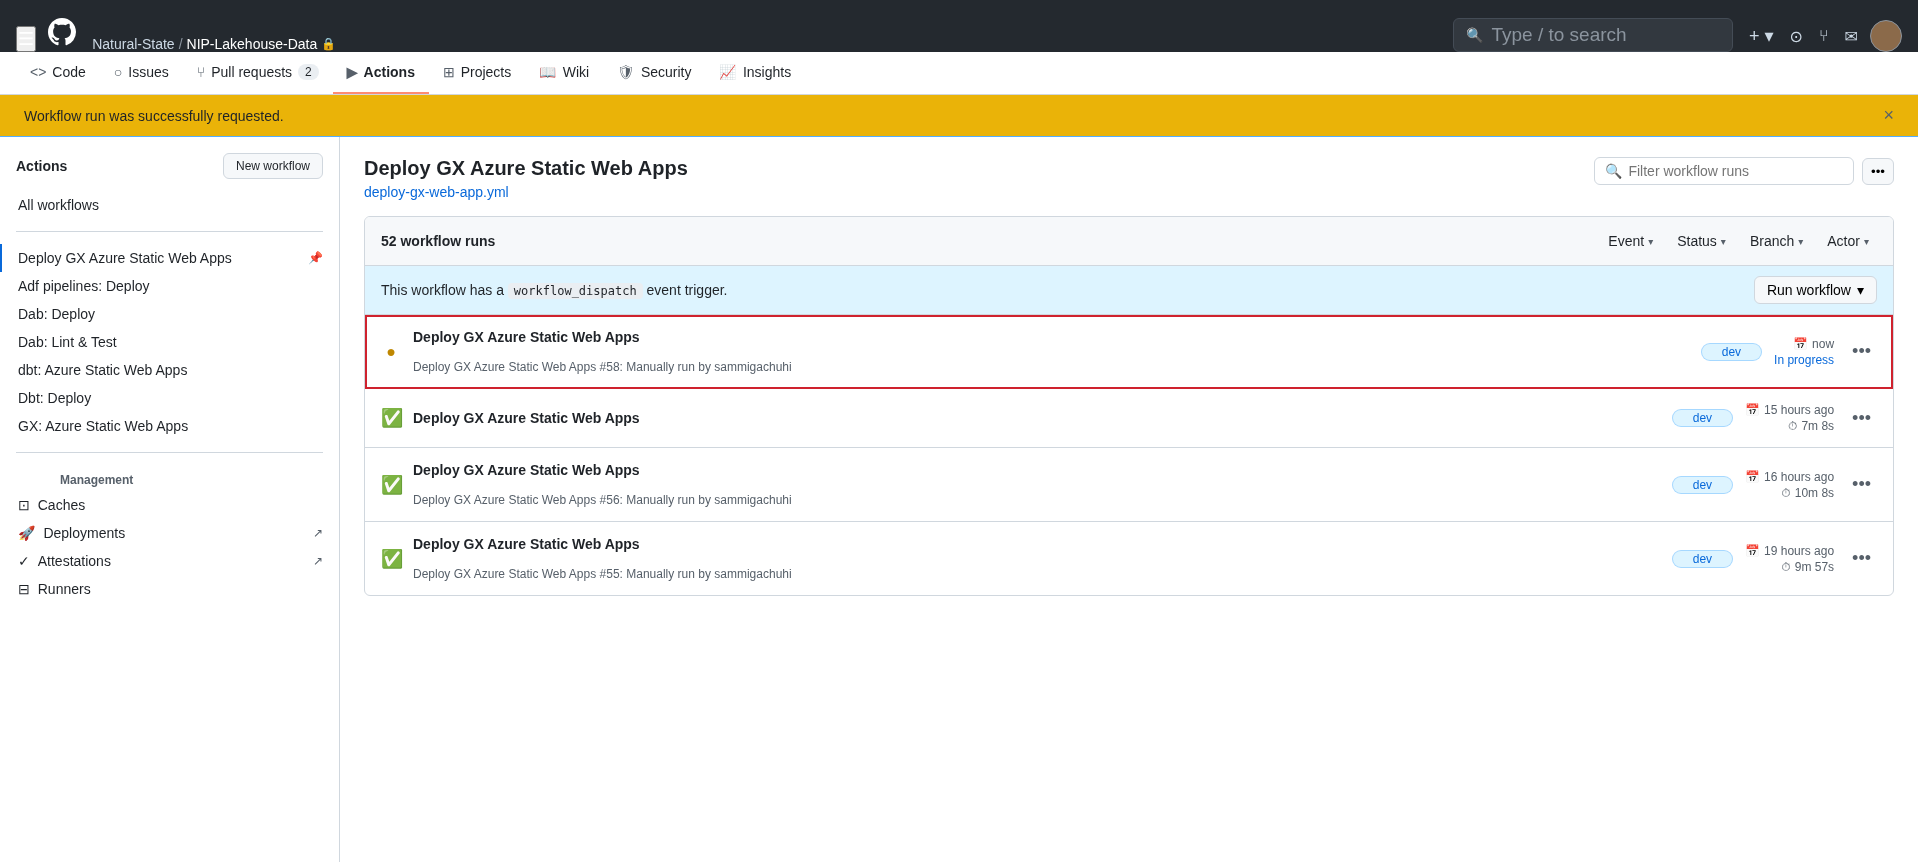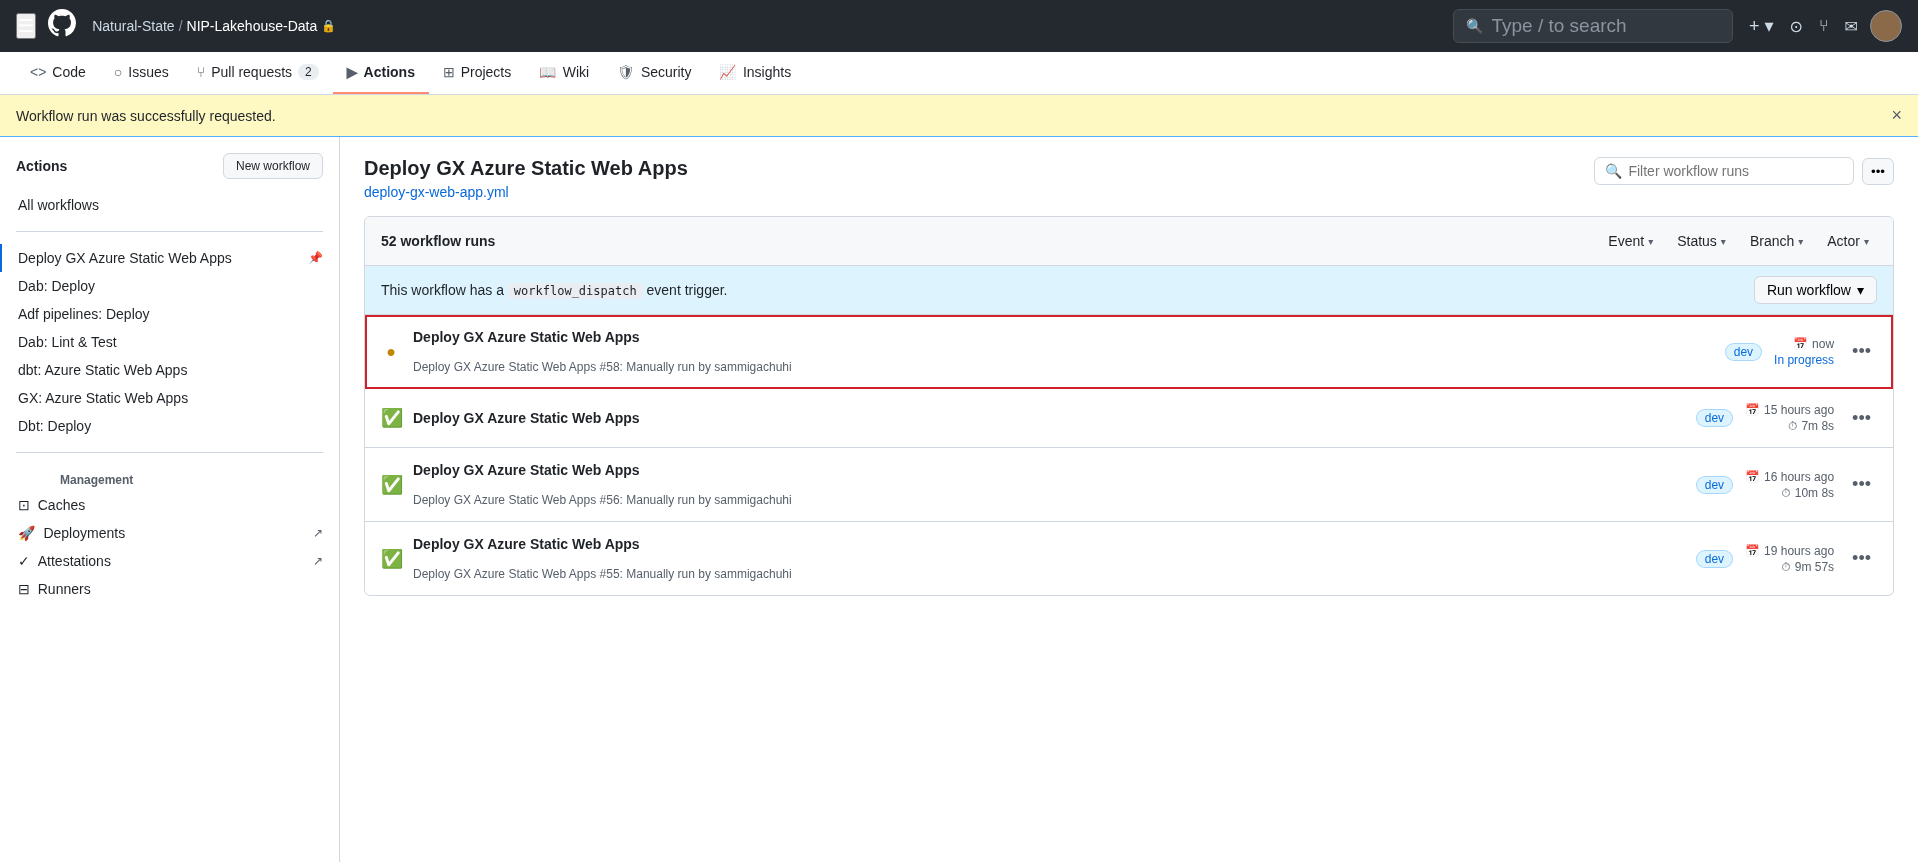--- a/index.html
+++ b/index.html
@@ -1,20 +1,20 @@
 <!DOCTYPE html>
 <html><head>
   <meta charset="utf-8">
   <style>
     * { box-sizing: border-box; margin: 0; padding: 0; }
     body { font-family: -apple-system, BlinkMacSystemFont, "Segoe UI", Helvetica, Arial, sans-serif; font-size: 14px; color: #1f2328; background: #fff; }
 
     
     .top-nav {
-      display: flex; align-items: center; background: #24292f; padding: 0 16px;
+      display: flex; align-items: flex-end; background: #24292f; padding: 0 16px;
       height: 52px; gap: 12px; position: sticky; top: 0; z-index: 100;
     }
     .top-nav .hamburger { color: #fff; font-size: 18px; cursor: pointer; }
     .top-nav .github-logo { color: #fff; font-size: 24px; margin-right: 4px; }
     .top-nav .repo-path { color: #cdd9e5; font-size: 14px; display: flex; align-items: center; gap: 4px; }
     .top-nav .repo-path .org { color: #cdd9e5; }
     .top-nav .repo-path .slash { color: #8b949e; }
     .top-nav .repo-path .repo { color: #fff; font-weight: 400; }
     .top-nav .lock-icon { color: #8b949e; font-size: 12px; }
     .top-nav .search-bar {
@@ -38,21 +38,21 @@
     }
     .sub-nav-item.active { color: #1f2328; font-weight: 600; border-bottom: 2px solid #fd8c73; }
     .sub-nav-item .icon { font-size: 14px; color: #57606a; }
     .badge {
       background: #eaeef2; color: #1f2328; border-radius: 20px;
       padding: 1px 7px; font-size: 12px; font-weight: 500;
     }
 
     
     .banner {
-      background: #fef9c3; border-bottom: 1px solid #54aeff; padding: 10px 16px;
+      background: #eab308; border-bottom: 1px solid #54aeff; padding: 10px 24px;
       display: flex; align-items: center; justify-content: space-between;
       font-size: 14px; color: #1f2328;
     }
     .banner .close-x { cursor: pointer; color: #57606a; font-size: 18px; background: none; border: none; }
 
     
     .main-layout { display: flex; min-height: calc(100vh - 108px); }
 
     
     .sidebar { width: 340px; border-right: 1px solid #d0d7de; padding: 16px 0; flex-shrink: 0; }
@@ -124,21 +124,21 @@
     .run-row.highlighted {
       outline: 2px solid #cf222e; outline-offset: -2px;
       border-radius: 0;
     }
     .run-status-icon { flex-shrink: 0; width: 20px; text-align: center; font-size: 16px; }
     .run-info { flex: 1; min-width: 0; }
     .run-title { font-size: 14px; font-weight: 600; color: #1f2328; }
     .run-subtitle { font-size: 12px; color: #57606a; margin-top: 15px; }
     .run-branch-badge {
       background: #ddf4ff; color: #0969da; border: 1px solid #54aeff66;
-      border-radius: 20px; padding: 1px 8px; font-size: 12px; font-weight: 500;
+      border-radius: 20px; padding: 1px 20px; font-size: 12px; font-weight: 500;
     }
     .run-meta { display: flex; flex-direction: column; align-items: flex-end; gap: 2px; margin-left: auto; }
     .run-time { font-size: 12px; color: #57606a; display: flex; align-items: center; gap: 4px; }
     .run-duration { font-size: 12px; color: #57606a; display: flex; align-items: center; gap: 4px; }
     .in-progress-text { color: #0969da; font-size: 12px; }
     .row-more-btn { background: none; border: none; cursor: pointer; color: #57606a; font-size: 18px; padding: 2px 6px; }
   </style>
 </head>
 <body>
 
@@ -219,36 +219,36 @@
     <div class="sidebar-item">
       <span>All workflows</span>
     </div>
     <hr class="sidebar-divider">
 
     <div class="sidebar-item active">
       <span>Deploy GX Azure Static Web Apps</span>
       <span class="pin-icon">📌</span>
     </div>
     <div class="sidebar-item">
+      <span>Adf pipelines: Deploy</span>
+    </div>
+    <div class="sidebar-item">
       <span>Dab: Deploy</span>
     </div>
     <div class="sidebar-item">
-      <span>Adf pipelines: Deploy</span>
-    </div>
-    <div class="sidebar-item">
       <span>Dab: Lint &amp; Test</span>
     </div>
     <div class="sidebar-item">
       <span>dbt: Azure Static Web Apps</span>
     </div>
     <div class="sidebar-item">
+      <span>Dbt: Deploy</span>
+    </div>
+    <div class="sidebar-item">
       <span>GX: Azure Static Web Apps</span>
-    </div>
-    <div class="sidebar-item">
-      <span>Dbt: Deploy</span>
     </div>
 
     <hr class="sidebar-divider">
     <div class="sidebar-section-label">Management</div>
 
     <div class="sidebar-item">
       <span>⊡</span>
       <span>Caches</span>
     </div>
     <div class="sidebar-item sidebar-item-with-arrow">

